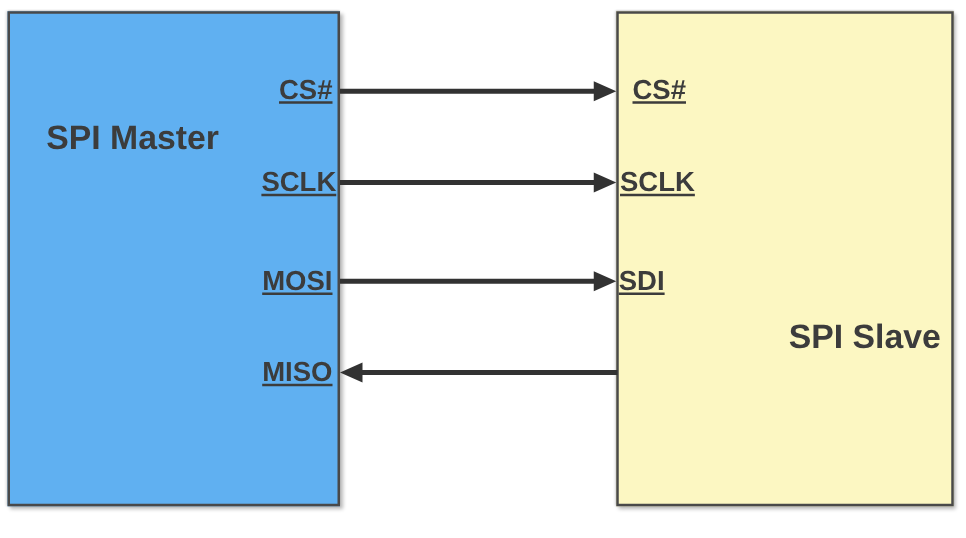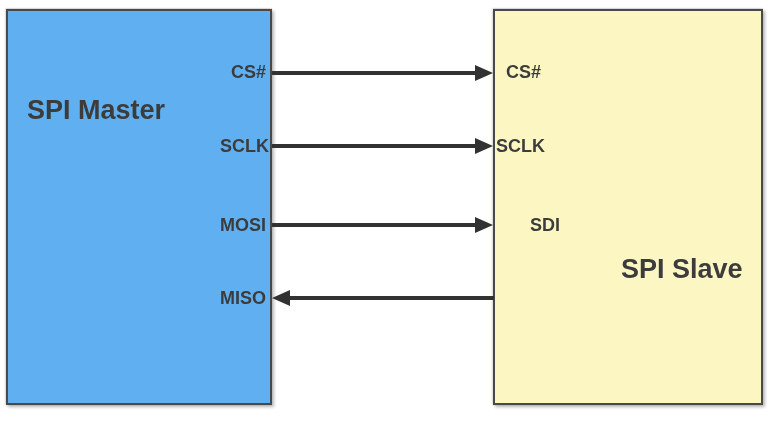--- a/index.html
+++ b/index.html
@@ -35,43 +35,45 @@
     height: 396px;
     background: var(--slave-fill, #FCF7C2);
   }
   .title {
     position: absolute;
     font-size: 27px;
     font-weight: bold;
     color: var(--text, #3C3C3C);
     white-space: nowrap;
     line-height: 1;
+    margin-left: 10px;
   }
   .title.master-title { left: 27px; top: 97px; }
   .title.slave-title  { left: 621px; top: 256px; }
 
   .pin {
     position: absolute;
-    font-size: 18px;
+    font-size: 22px;
     font-weight: bold;
     color: var(--text, #3C3C3C);
     white-space: nowrap;
     line-height: 28px;
     height: 28px;
+    text-decoration: underline;
   }
   
   .pin.master-pin { right: 507px; text-align: right; }
   .pin.m0 { top: 58px; }
   .pin.m1 { top: 132px; right: 504px; }
   .pin.m2 { top: 211px; }
   .pin.m3 { top: 284px; }
   
   .pin.s0 { left: 506px; top: 58px; }
   .pin.s1 { left: 496px; top: 132px; }
-  .pin.s2 { left: 530px; top: 211px; text-align: center; }
+  .pin.s2 { left: 495px; top: 211px; text-align: center; }
   .pin.s3 { left: 502px; top: 284px; }
 
   .arrow {
     position: absolute;
     height: 16px;
   }
   .arrow .shaft {
     position: absolute;
     top: 6px;
     height: 4px;

